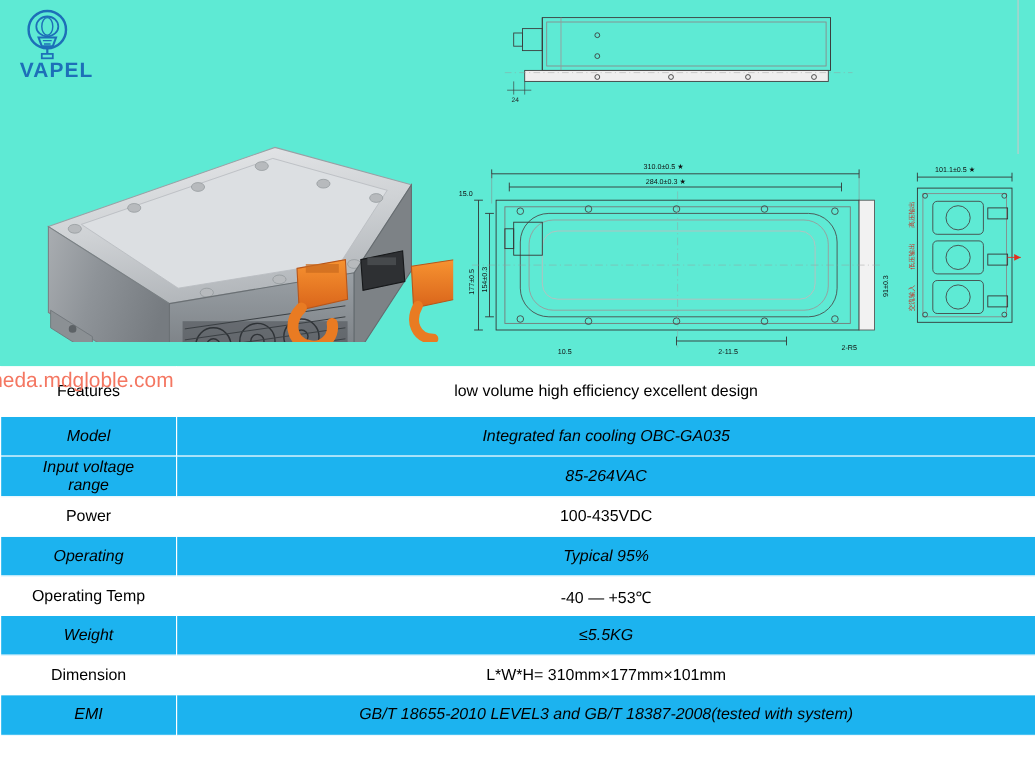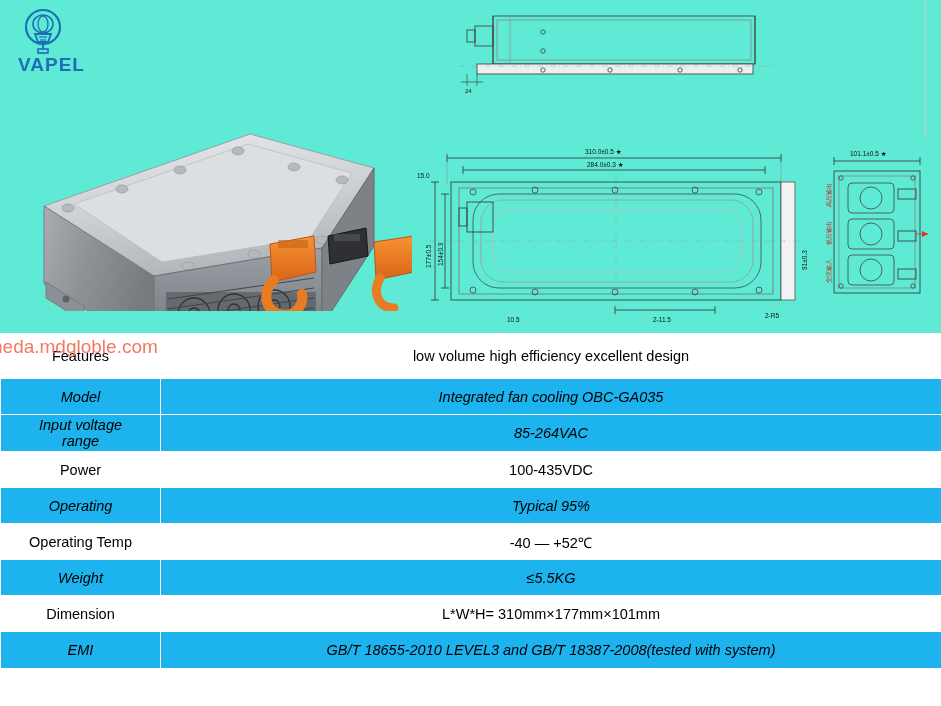--- a/index.html
+++ b/index.html
@@ -333,21 +333,21 @@
       <tr class="white">
         <td class="col-label">Power</td>
         <td class="col-value">100-435VDC</td>
       </tr>
       <tr class="blue">
         <td class="col-label">Operating</td>
         <td class="col-value">Typical 95%</td>
       </tr>
       <tr class="white">
         <td class="col-label">Operating Temp</td>
-        <td class="col-value">-40 — +52℃</td>
+        <td class="col-value">-40 — +53℃</td>
       </tr>
       <tr class="blue">
         <td class="col-label">Weight</td>
         <td class="col-value">≤5.5KG</td>
       </tr>
       <tr class="white">
         <td class="col-label">Dimension</td>
         <td class="col-value">L*W*H=  310mm×177mm×101mm</td>
       </tr>
       <tr class="blue r-last">

